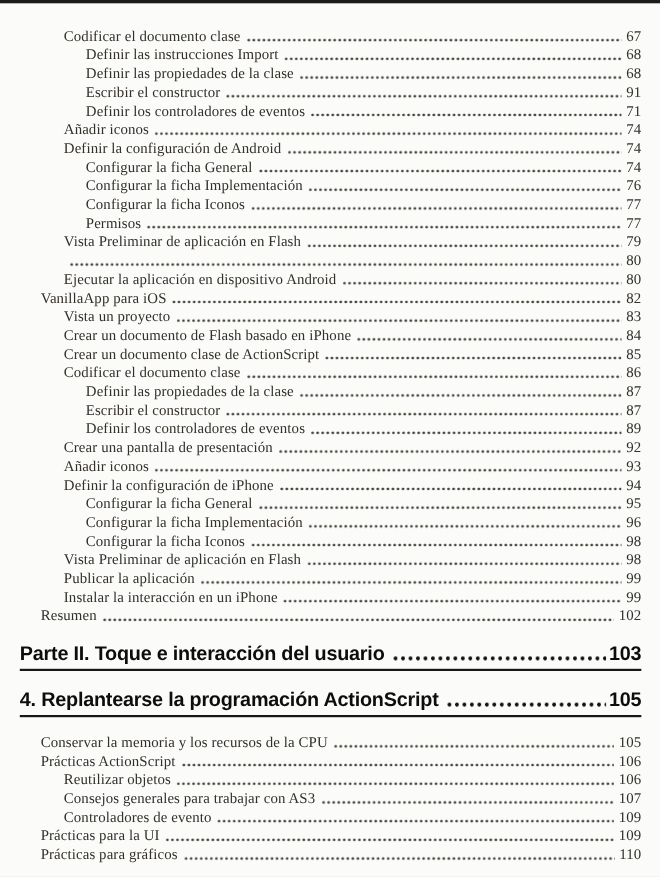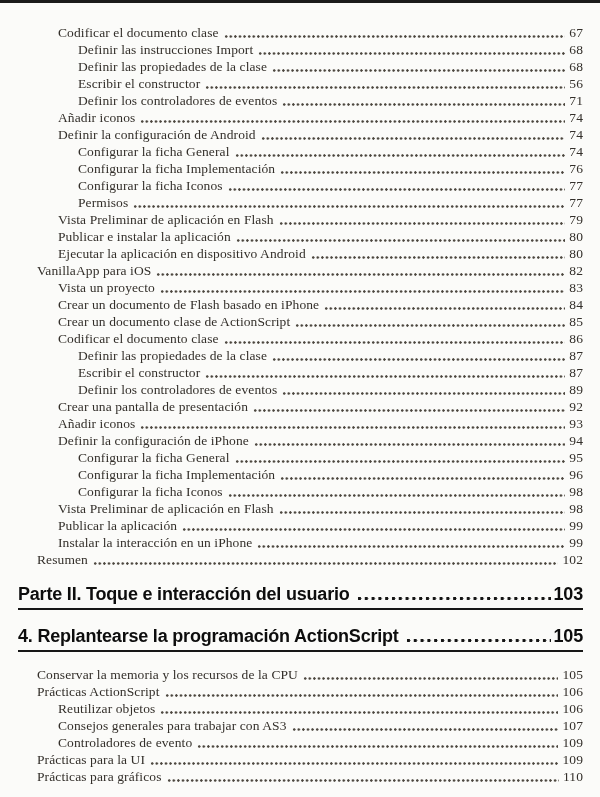--- a/index.html
+++ b/index.html
@@ -99,21 +99,21 @@
           <span class="pg">68</span>
         </div>
         <div class="row lvl2">
           <span class="label">Definir las propiedades de la clase</span>
           <span class="leader"></span>
           <span class="pg">68</span>
         </div>
         <div class="row lvl2">
           <span class="label">Escribir el constructor</span>
           <span class="leader"></span>
-          <span class="pg">56</span>
+          <span class="pg">91</span>
         </div>
         <div class="row lvl2">
           <span class="label">Definir los controladores de eventos</span>
           <span class="leader"></span>
           <span class="pg">71</span>
         </div>
         <div class="row lvl1">
           <span class="label">Añadir iconos</span>
           <span class="leader"></span>
           <span class="pg">74</span>
@@ -142,21 +142,20 @@
           <span class="label">Permisos</span>
           <span class="leader"></span>
           <span class="pg">77</span>
         </div>
         <div class="row lvl1">
           <span class="label">Vista Preliminar de aplicación en Flash</span>
           <span class="leader"></span>
           <span class="pg">79</span>
         </div>
         <div class="row lvl1">
-          <span class="label">Publicar e instalar la aplicación</span>
           <span class="leader"></span>
           <span class="pg">80</span>
         </div>
         <div class="row lvl1">
           <span class="label">Ejecutar la aplicación en dispositivo Android</span>
           <span class="leader"></span>
           <span class="pg">80</span>
         </div>
         <div class="row lvl0">
           <span class="label">VanillaApp para iOS</span>

